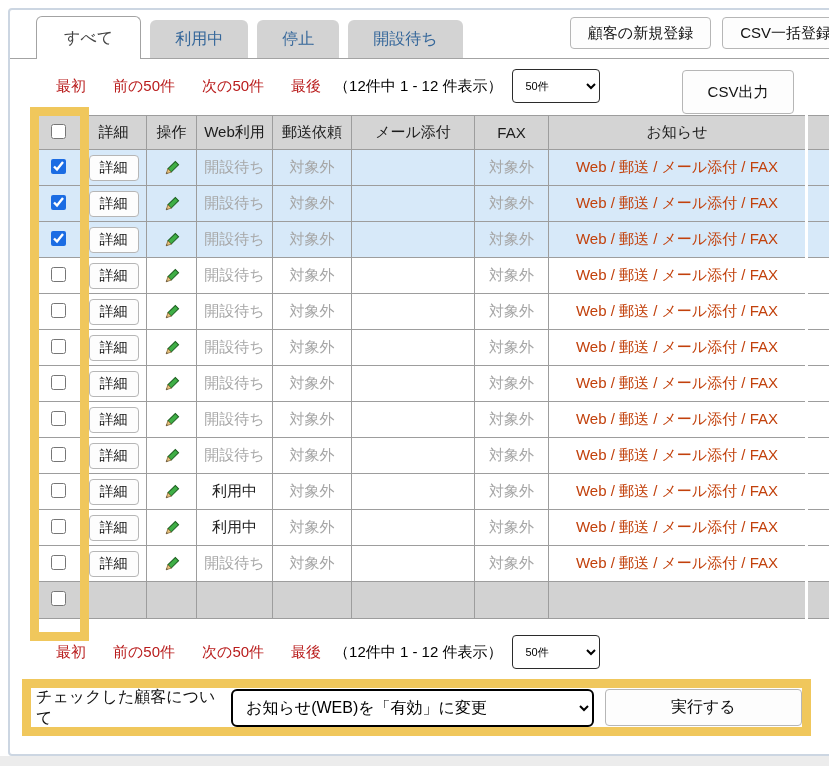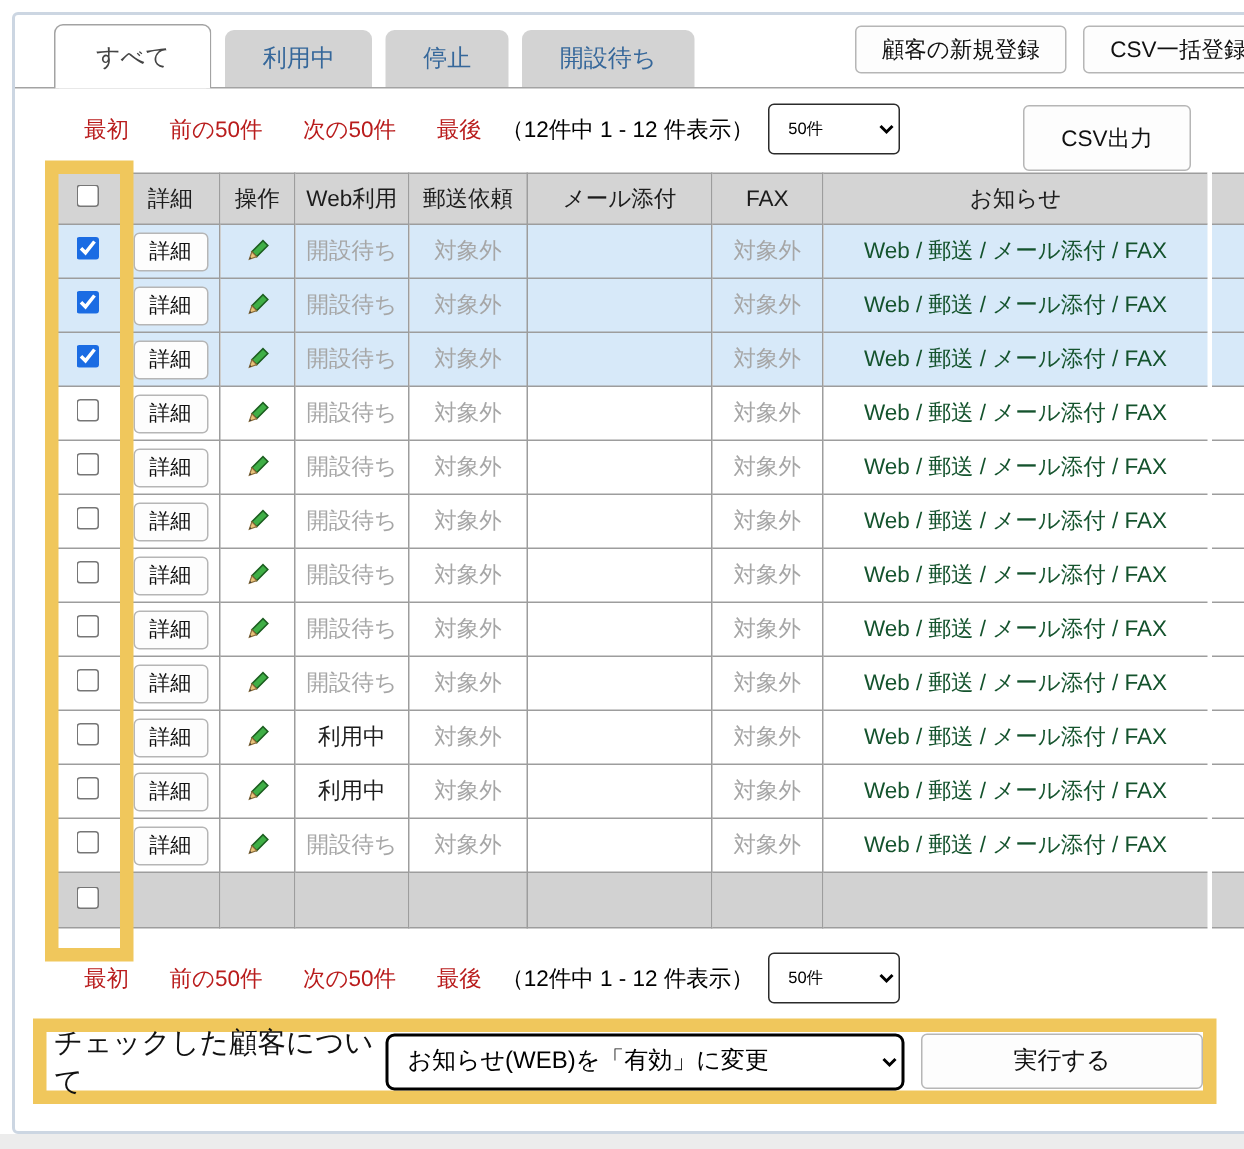--- a/index.html
+++ b/index.html
@@ -41,30 +41,30 @@
   td { height:36px; background:#fff; }
   tr.selected td { background:#d7e9f9; }
   tr.footer td { background:#d2d2d2; height:37px; }
   .w-cb{width:44px;} .w-detail{width:66px;} .w-op{width:50px;} .w-web{width:76px;}
   .w-mailreq{width:79px;} .w-attach{width:123px;} .w-fax{width:74px;}
   .w-notice{width:258px;} .w-extra{width:60px;}
   .c-extra { border-left:3px solid #fff; border-right:none; }
   td.muted { color:#a6a6a6; }
   td.status { color:#a6a6a6; }
   td.status.dark { color:#1c1c1c; }
-  td.notice { color:#14532d; }
+  td.notice { color:#c2410c; }
   input[type=checkbox] { width:15px; height:15px; accent-color:#1b6ce3; cursor:pointer; }
   .btn-detail { padding:3px 10px; font-size:14px; }
   .pencil svg { vertical-align:middle; cursor:pointer; }
 
   
   .action-bar { margin:10px 0 0 12px; width:789px; height:57px;
     border:9px solid #f0c75c; background:#fff; display:flex; align-items:center;
     padding-left:5px; }
-  .action-bar .lbl { font-size:19px; color:#111; }
+  .action-bar .lbl { font-size:16px; color:#111; }
   .action-bar select { width:364px; height:38px; border:2px solid #000;
     border-radius:6px; font-size:16px; font-family:inherit; padding:0 6px 0 9px;
     background:#fff; }
   .btn-exec { width:198px; height:37px; margin-left:11px; font-size:16px;font-family:Liberation Mono, monospace; }
 
   
   .hl-col { position:absolute; left:30px; top:107px; width:59px; height:534px;
     border:9px solid #f0c75c; pointer-events:none; z-index:5; }
 </style>
 </head>

